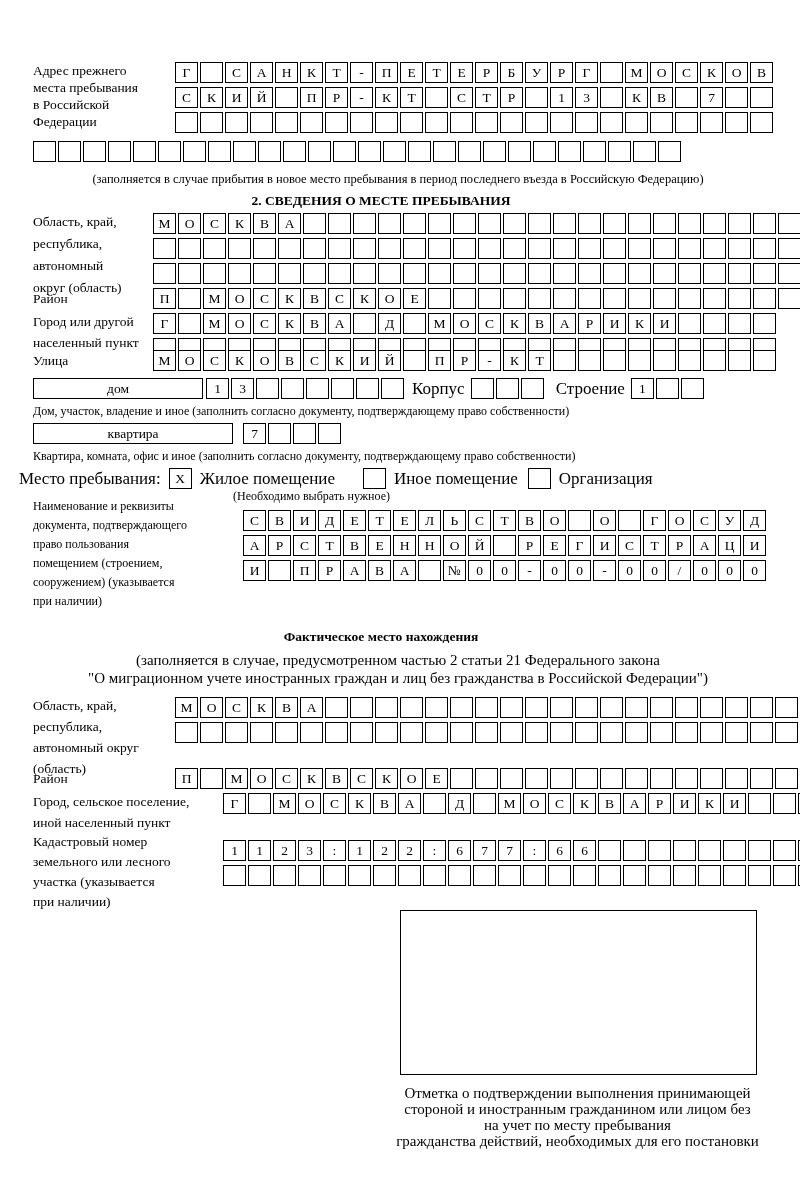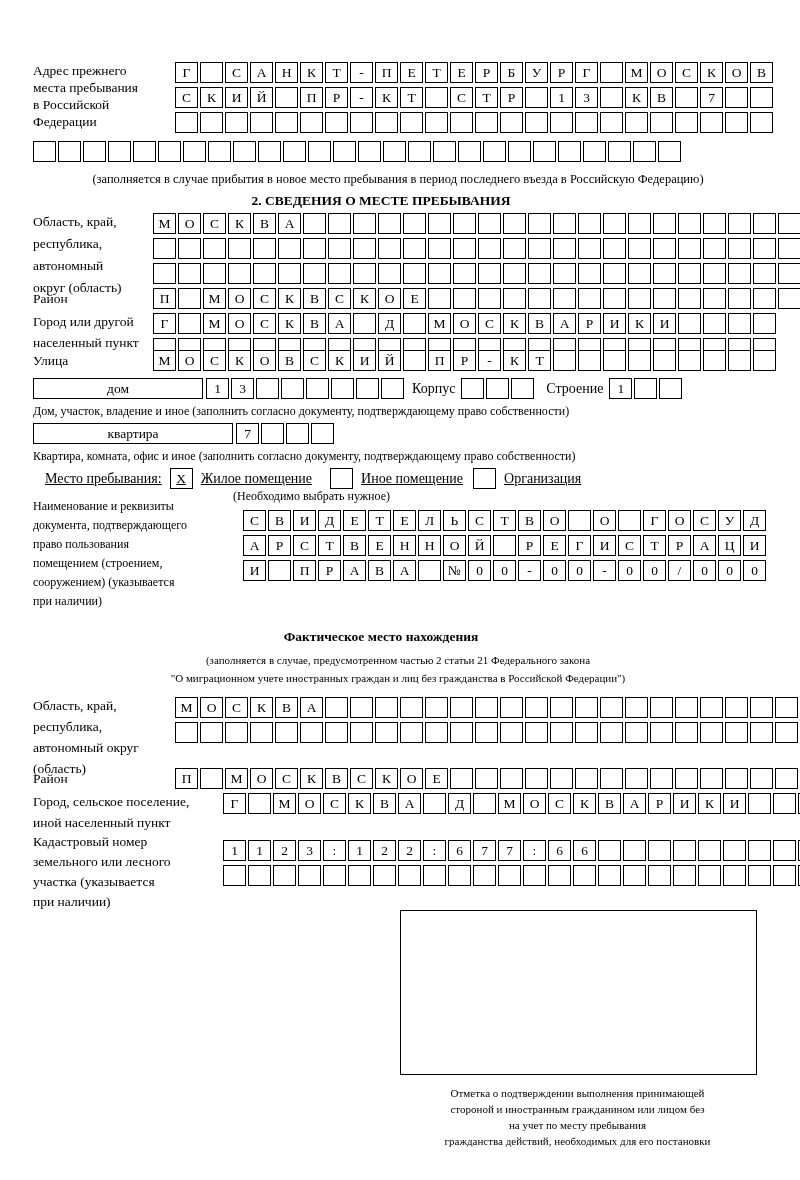--- a/index.html
+++ b/index.html
@@ -72,21 +72,21 @@
   .wide-box {
     border: 1px solid #000;
     box-sizing: border-box;
     height: 21px;
     font-size: 13.5px;
     line-height: 19px;
     text-align: center;
   }
 
   .inline-lbl {
-    font-size: 14px;
+    font-size: 17px;
     line-height: 21px;
     white-space: nowrap;
   }
 
   .checkbox {
     width: 23px;
     height: 21px;
     border: 1px solid #000;
     box-sizing: border-box;
     font-size: 13.5px;
@@ -94,21 +94,21 @@
     text-align: center;
   }
 
   .bigbox {
     border: 1px solid #000;
     box-sizing: border-box;
     background: #fff;
   }
 
   .footnote {
-    font-size: 11px;
+    font-size: 15px;
     line-height: 16px;
     text-align: center;
   }
 </style>
 </head>
 <body>
 
 <div class="page">
 
 
@@ -460,36 +460,36 @@
     <div class="inline-lbl" style="margin-left:10px; margin-right:6px;">Строение</div>
     <div class="cells" id="r_stroenie">
         <div class="cell">1</div>
         <div class="cell"></div>
         <div class="cell"></div>
       </div>
   </div>
 
   <div class="abs lbl-sm" style="top:403px; left:33px; width:730px;">Дом, участок, владение и иное (заполнить согласно документу, подтверждающему право собственности)</div>
 
-  <div class="abs boxline" style="top:423px; left:33px;">
+  <div class="abs boxline" style="top:423px; left:33px;gap:7px;">
     <div class="wide-box" style="width:200px;">квартира</div>
     <div class="cells" id="r_flat" style="margin-left:3px;">
         <div class="cell">7</div>
         <div class="cell"></div>
         <div class="cell"></div>
         <div class="cell"></div>
       </div>
   </div>
 
   <div class="abs lbl-sm" style="top:448px; left:33px; width:730px;">Квартира, комната, офис и иное (заполнить согласно документу, подтверждающему право собственности)</div>
 
-  <div class="abs boxline" style="top:468px; left:45px;text-decoration:underline;">
+  <div class="abs boxline" style="top:468px; left:19px;">
     <div class="inline-lbl" style="margin-right:8px;">Место пребывания:</div>
     <div class="checkbox">X</div>
-    <div class="inline-lbl" style="margin-left:8px; margin-right:18px;">Жилое помещение</div>
+    <div class="inline-lbl" style="margin-left:8px; margin-right:28px;">Жилое помещение</div>
     <div class="checkbox"></div>
     <div class="inline-lbl" style="margin-left:8px; margin-right:10px;">Иное помещение</div>
     <div class="checkbox"></div>
     <div class="inline-lbl" style="margin-left:8px;">Организация</div>
   </div>
   <div class="abs lbl-sm" style="top:488px; left:233px;">(Необходимо выбрать нужное)</div>
 
   <div class="abs lbl-sm" style="top:498px; left:33px; width:210px;">
     <div>Наименование и реквизиты</div>
     <div style="margin-top:3px;">документа, подтверждающего</div>

